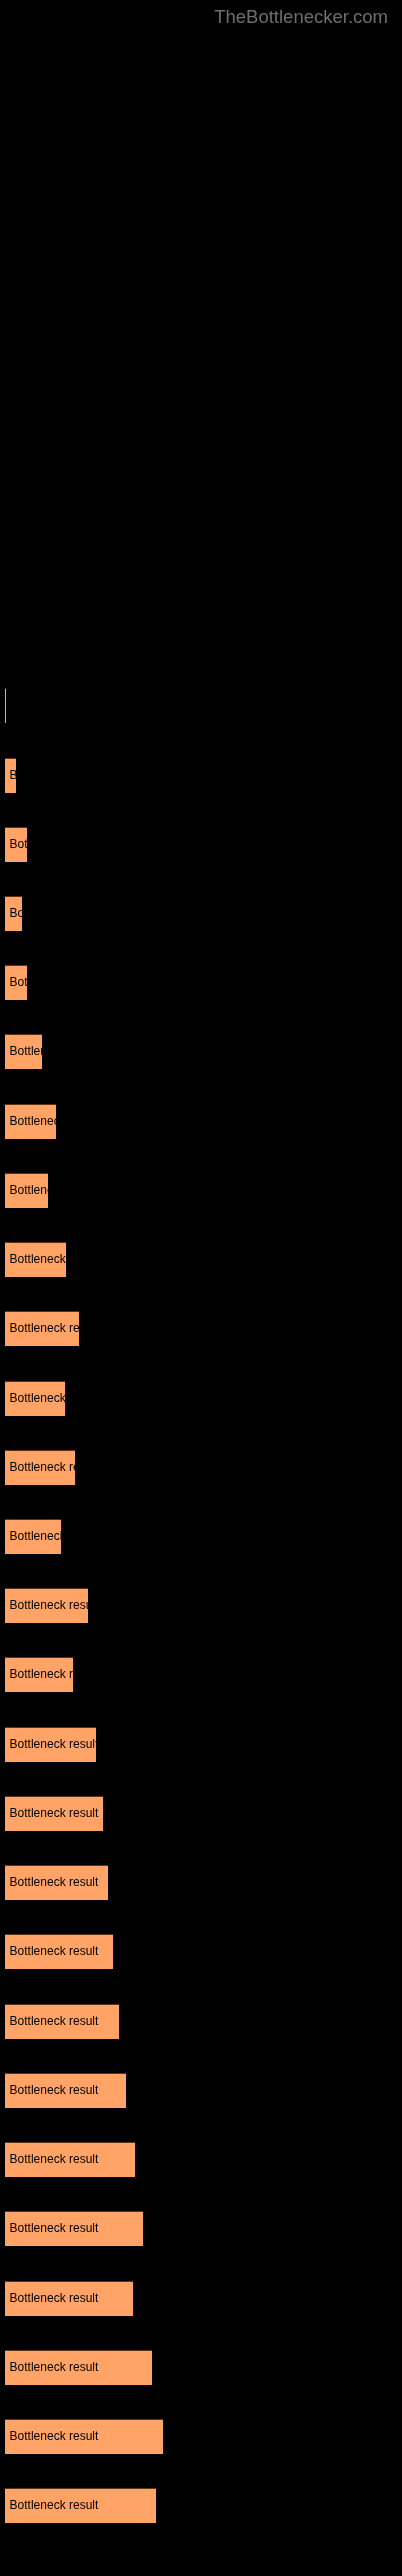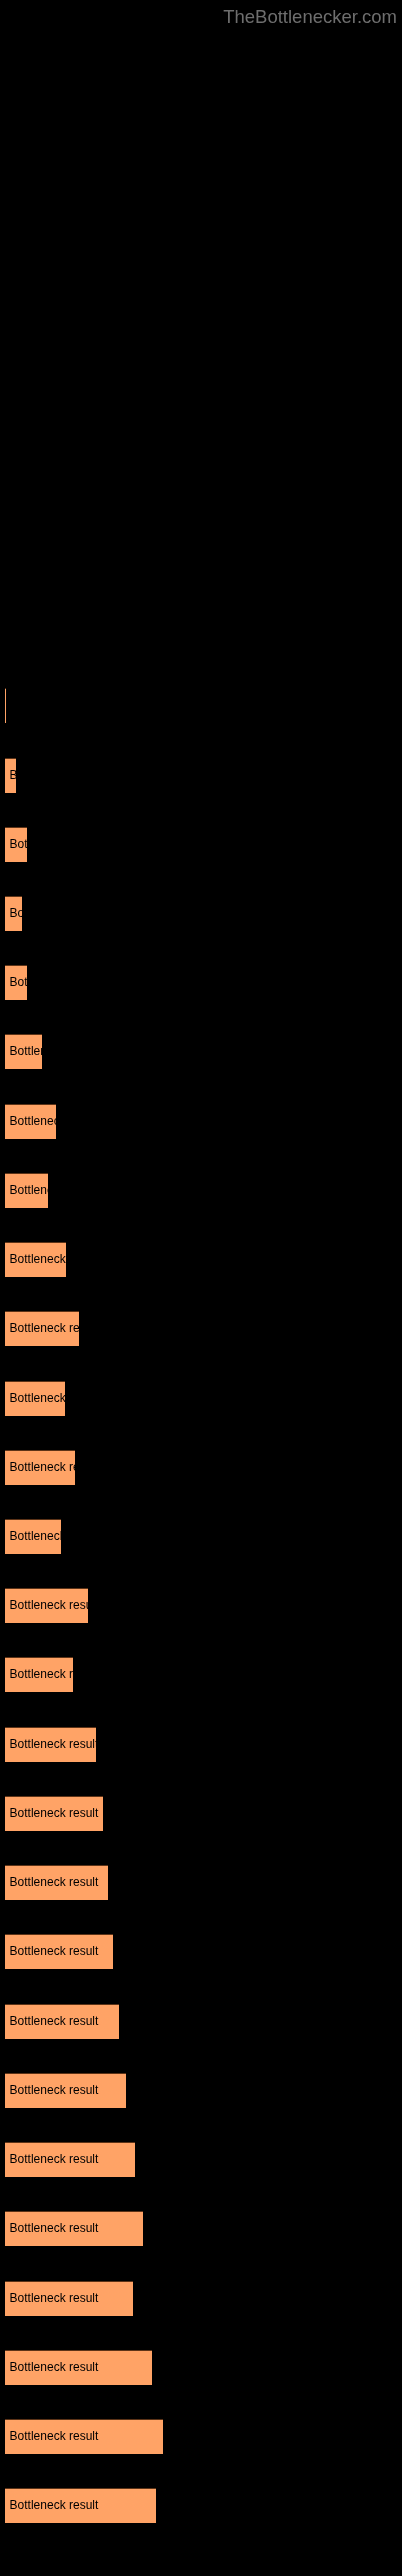--- a/index.html
+++ b/index.html
@@ -18,21 +18,21 @@
   }
 
   #watermark {
     position: absolute;
     top: 0px;
     left: 0;
     width: 403px;
     height: 34px;
     line-height: 34px;
     text-align: right;
-    padding-right: 6px;
+    padding-right: 15px;
     box-sizing: border-box;
     color: #6e6e6e;
     font-size: 18.5px;
     font-family: "Liberation Sans", sans-serif;
     letter-spacing: 0px;
     white-space: nowrap;
   }
 
   #plot {
     position: absolute;

